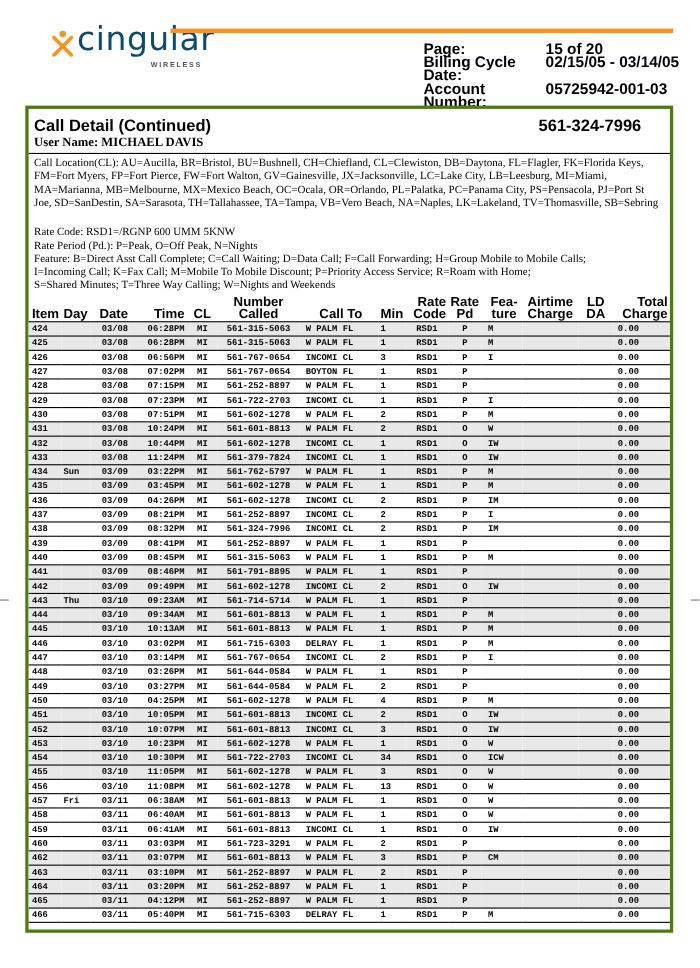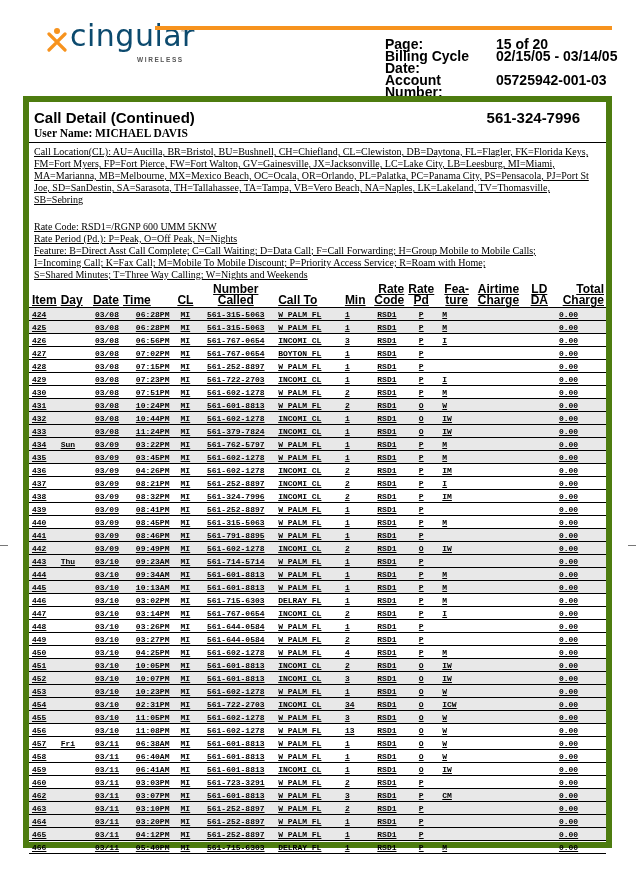--- a/index.html
+++ b/index.html
@@ -6,21 +6,21 @@
   body { width:636px; height:880px; position:relative; overflow:hidden; font-family:"Liberation Sans", sans-serif; color:#000; }
   .logo { position:absolute; left:46px; top:24px; }
   .logo-x { position:absolute; left:0; top:2px; width:22px; height:26px; }
   .logo-word { position:absolute; left:24px; top:-6px; font-family:"DejaVu Sans", sans-serif; font-size:30px; color:#0c4a6e; letter-spacing:0.5px; }
   .logo-tm { position:absolute; left:134px; top:4px; font-size:5px; color:#777; }
   .logo-sub { position:absolute; left:91px; top:32px; font-size:6.5px; letter-spacing:1.6px; font-weight:bold; color:#555; }
   .orange-bar { position:absolute; left:155px; top:26px; width:457px; height:4px; background:#f7931e; }
   .hdr-info { position:absolute; left:385px; top:38px; font-size:14px; font-weight:bold; line-height:12px; }
   .hdr-info .row { display:flex; }
   .hdr-info .lbl { width:111px; }
-  .frame { position:absolute; left:23px; top:96px; width:589px; height:752px; border:6px solid #4d7c0f; box-sizing:border-box;text-decoration:underline; }
+  .frame { position:absolute; left:23px; top:96px; width:589px; height:752px; border:3px solid #4d7c0f; box-sizing:border-box; }
   .titlebar { height:40px; border-bottom:1px solid #000; position:relative; }
   .title { position:absolute; left:5px; top:7px; font-size:15px; font-weight:bold; }
   .phone { position:absolute; right:26px; top:7px; font-size:15px; font-weight:bold; }
   .user { position:absolute; left:5px; top:25px; font-family:"Liberation Serif", serif; font-size:11.5px; font-weight:bold; }
   .legend { font-family:"Liberation Serif", serif; font-size:10px; line-height:12px; padding:3px 5px; }
   .legend p { margin:0; }
   .gap { height:15px; }
   table { border-collapse:collapse; width:100%; font-size:8px; }
   th { font-family:"Liberation Sans", sans-serif; font-size:12px; font-weight:bold; line-height:11px; vertical-align:bottom; padding:0 2px 1px 2px; }
   td { font-family:"Liberation Mono", monospace; font-weight:bold; height:12px; padding:0 2px; white-space:nowrap; border-top:1px solid #000; border-bottom:1px solid #000; }
@@ -87,24 +87,24 @@
     <p>Feature: B=Direct Asst Call Complete; C=Call Waiting; D=Data Call; F=Call Forwarding; H=Group Mobile to Mobile Calls;</p>
     <p>I=Incoming Call; K=Fax Call; M=Mobile To Mobile Discount; P=Priority Access Service; R=Roam with Home;</p>
     <p>S=Shared Minutes;  T=Three Way Calling; W=Nights and Weekends</p>
   </div>
   <table>
     <thead>
       <tr>
         <th class="c-item"><span>Item</span></th>
         <th class="c-day"><span>Day</span></th>
         <th class="c-date"><span>Date</span></th>
-        <th class="c-time" style="text-align:left"><span>Time</span></th>
+        <th class="c-time" style="text-align:right"><span>Time</span></th>
         <th class="c-cl"><span>CL</span></th>
         <th class="c-num"><span>Number</span><br><span>Called</span></th>
-        <th class="c-to" style="text-align:left"><span>Call To</span></th>
+        <th class="c-to" style="text-align:center"><span>Call To</span></th>
         <th class="c-min"><span>Min</span></th>
         <th class="c-rc" style="text-align:right"><span>Rate</span><br><span>Code</span></th>
         <th class="c-pd"><span>Rate</span><br><span>Pd</span></th>
         <th class="c-feat" style="text-align:center"><span>Fea-</span><br><span>ture</span></th>
         <th class="c-air"><span>Airtime</span><br><span>Charge</span></th>
         <th class="c-ld"><span>LD</span><br><span>DA</span></th>
         <th class="c-tot" style="text-align:right"><span>Total</span><br><span>Charge</span></th>
       </tr>
     </thead>
     <tbody id="rows">
@@ -585,21 +585,21 @@
           <td class="c-pd">O</td>
           <td class="c-feat">W</td>
           <td class="c-air"></td>
           <td class="c-ld"></td>
           <td class="c-tot">0.00</td>
         </tr>
         <tr class="shade">
           <td class="c-item">454</td>
           <td class="c-day"></td>
           <td class="c-date">03/10</td>
-          <td class="c-time">02:31PM</td>
+          <td class="c-time">10:30PM</td>
           <td class="c-cl">MI</td>
           <td class="c-num">561-722-2703</td>
           <td class="c-to">INCOMI CL</td>
           <td class="c-min">34</td>
           <td class="c-rc">RSD1</td>
           <td class="c-pd">O</td>
           <td class="c-feat">ICW</td>
           <td class="c-air"></td>
           <td class="c-ld"></td>
           <td class="c-tot">0.00</td>

